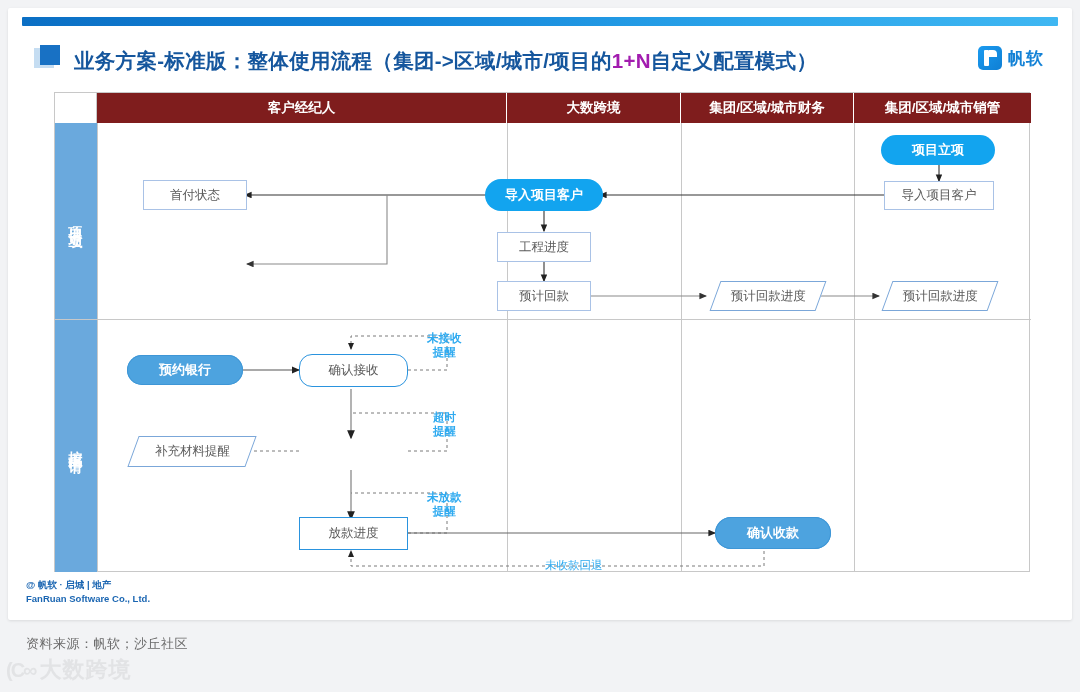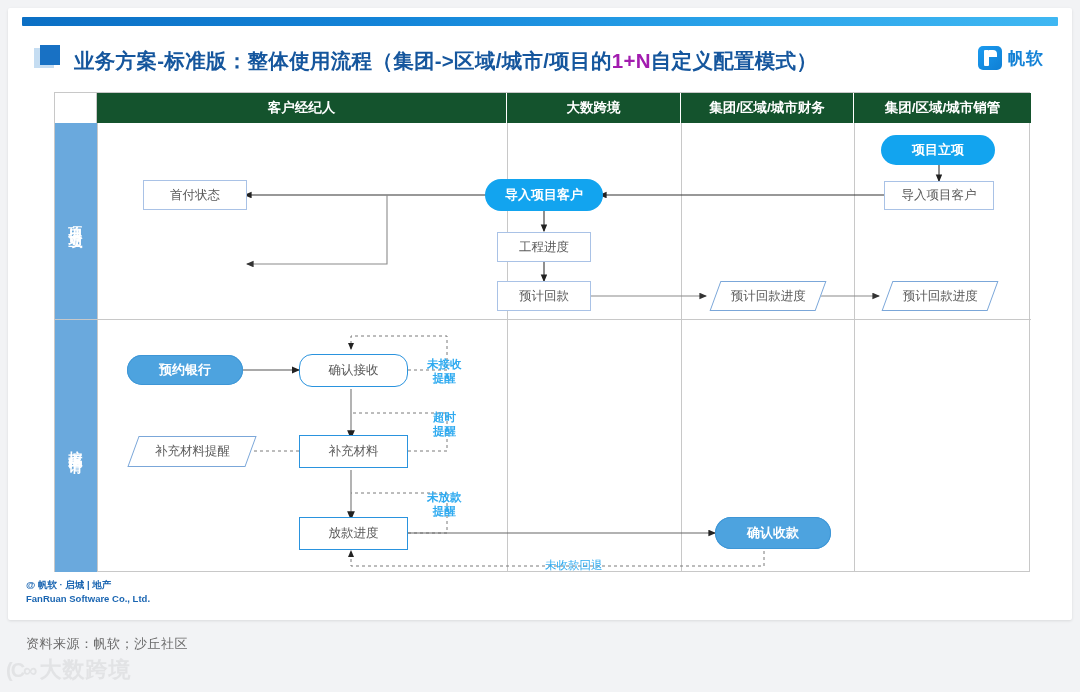--- a/index.html
+++ b/index.html
@@ -72,21 +72,21 @@
   }
 
   
   .grid {
     position: absolute; left: 46px; top: 84px;
     width: 976px; height: 480px;
     border: 1px solid #c8c8c8;
   }
   .hdr {
     position: absolute; top: 0; height: 30px;
-    background: #14532d;
+    background: #7f1d1d;
     color: #ffffff; font-size: 13.5px; font-weight: bold;
     display: flex; align-items: center; justify-content: center;
     border-right: 1px solid #ffffff;
   }
   .hdr.corner { background: #ffffff; border-right: 1px solid #c8c8c8; }
   .hdr.last { border-right: none; }
 
   .sidecell {
     position: absolute; left: 0; width: 42px;
     background: #6aa9dd; color: #ffffff;
@@ -253,28 +253,27 @@
         </div>
       <div class="node para" style="left:832px;top:188px;width:106px;height:30px;">
           <span>预计回款进度</span>
         </div>
 
       <div class="node pill" style="left:826px;top:42px;width:114px;height:30px;">项目立项</div>
       <div class="node" style="left:829px;top:88px;width:110px;height:29px;">导入项目客户</div>
 
       <div class="node pill soft" style="left:72px;top:262px;width:116px;height:30px;">预约银行</div>
       <div class="node strong" style="left:244px;top:261px;width:109px;height:33px;border-radius:13px;">确认接收</div>
-      <div class="node strong" style="left:244px;top:342px;width:109px;height:33px;">补充材料</div>
       <div class="node para" style="left:78px;top:343px;width:118px;height:31px;">
           <span>补充材料提醒</span>
         </div>
       <div class="node pill soft" style="left:660px;top:424px;width:116px;height:32px;">确认收款</div>
       <div class="node strong" style="left:244px;top:424px;width:109px;height:33px;">放款进度</div>
 
-      <div class="note" style="left:372px;top:238px;margin-top:26px;">
+      <div class="note" style="left:372px;top:238px;">
         <div>未接收</div>
         <div>提醒</div>
       </div>
       <div class="note" style="left:378px;top:317px;">
         <div>超时</div>
         <div>提醒</div>
       </div>
       <div class="note" style="left:372px;top:397px;">
         <div>未放款</div>
         <div>提醒</div>

